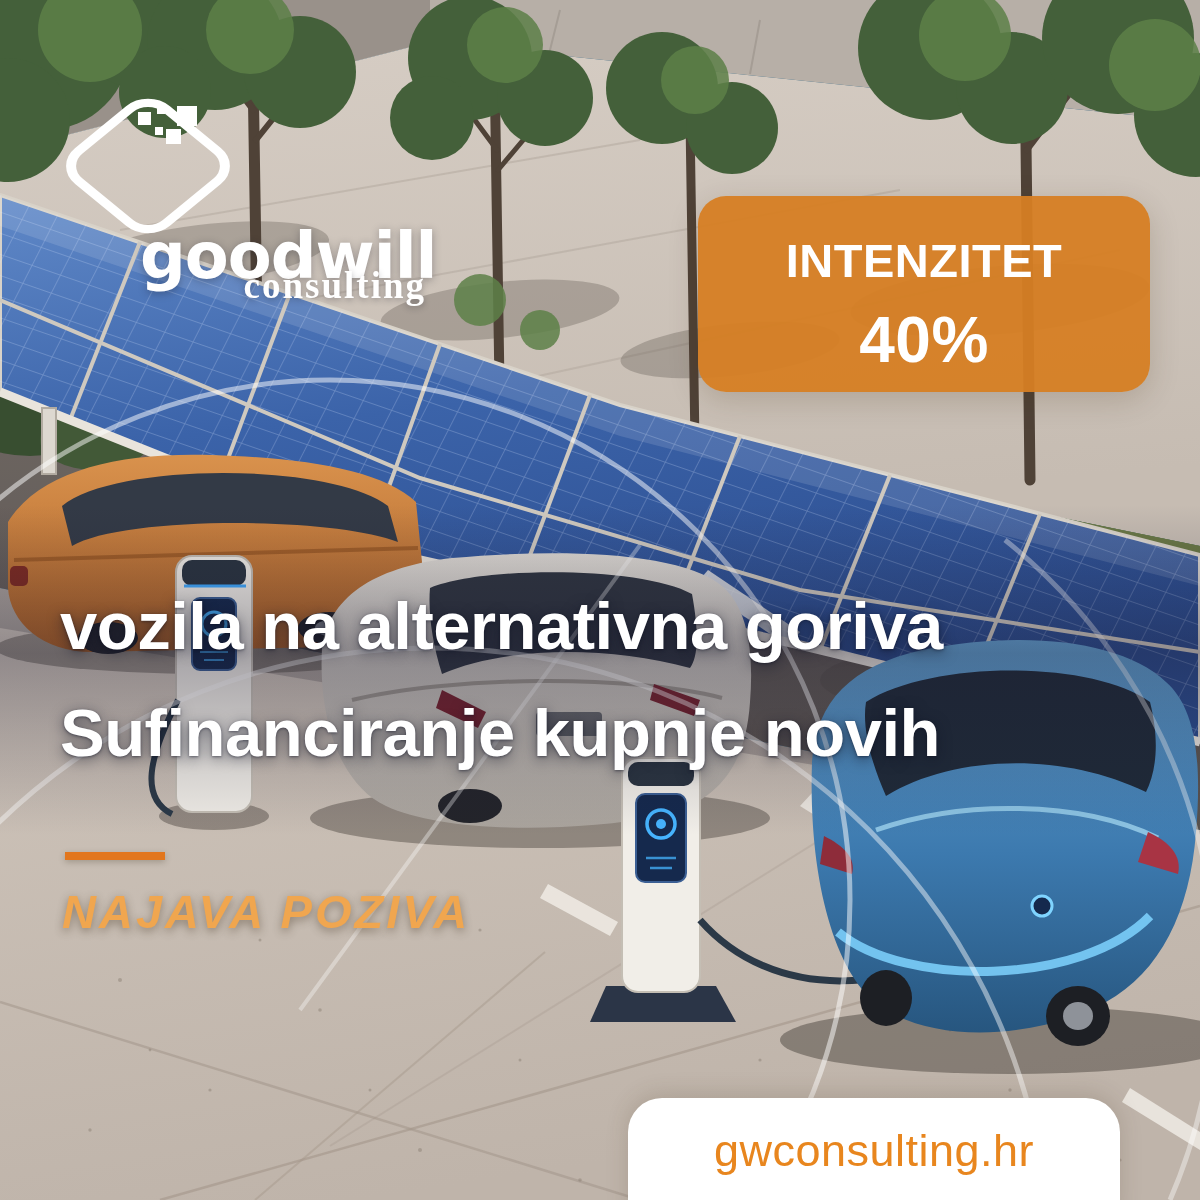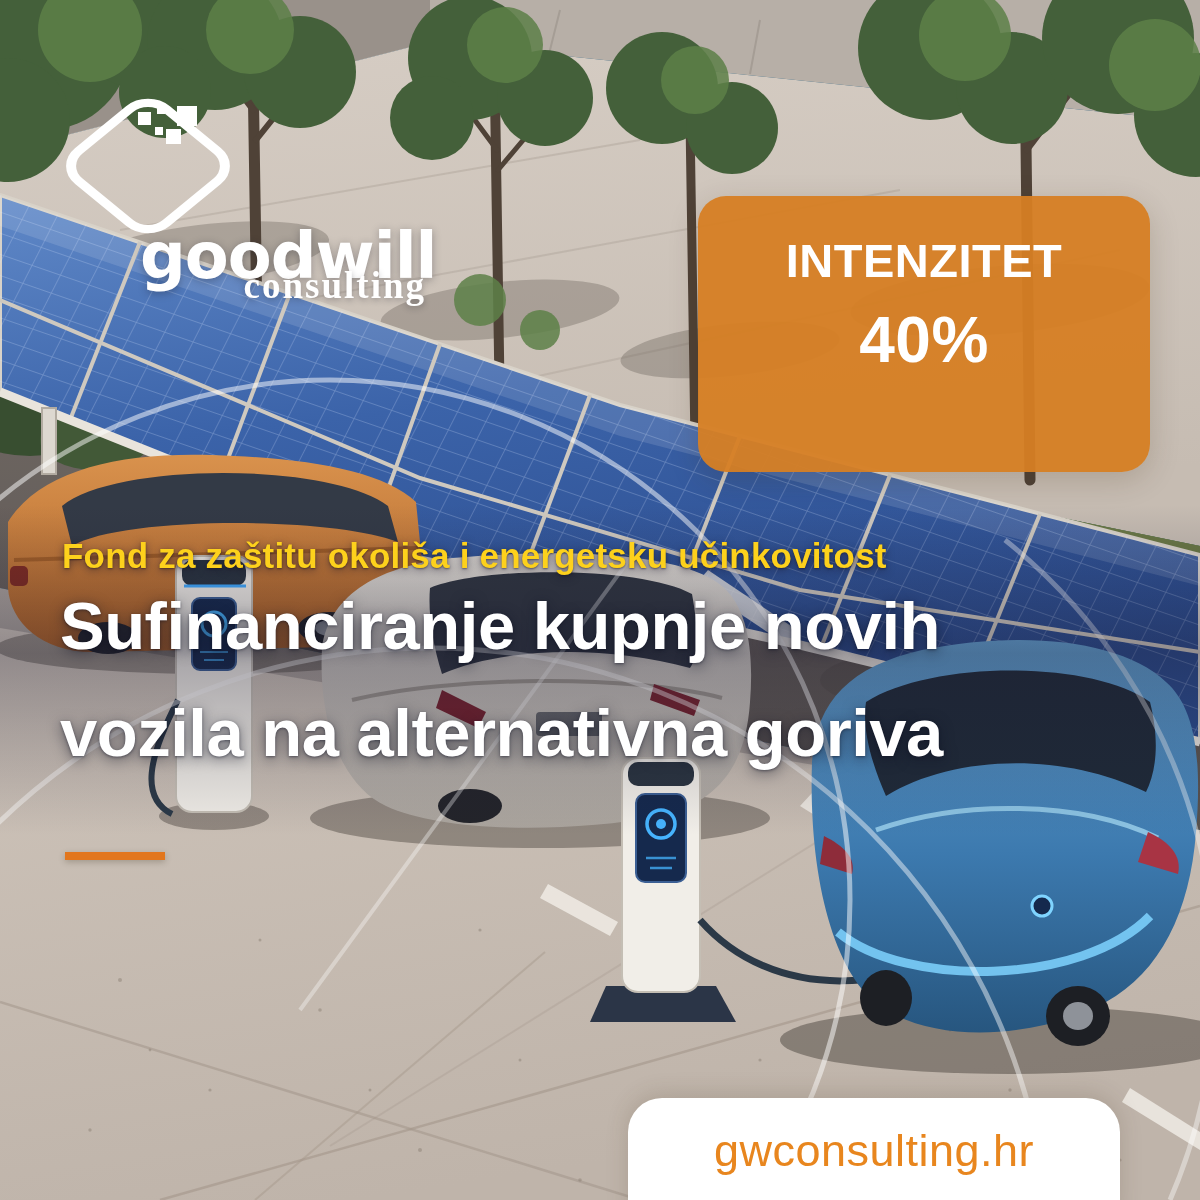--- a/index.html
+++ b/index.html
@@ -21,21 +21,21 @@
   }
   .logo-sub {
     position:absolute; left:170px; top:183px; width:200px; text-align:right;
     font-family:Liberation Serif, serif; font-weight:700;
     font-size:37px; letter-spacing:2px; line-height:1;
     text-shadow:0 2px 6px rgba(30,30,40,.35);
   }
 
   
   .badge {
-    position:absolute; left:698px; top:196px; width:452px; height:276px;
+    position:absolute; left:698px; top:196px; width:452px; height:196px;
     background:rgba(214,126,35,.95); border-radius:28px;
     text-align:center; color:#fff;
     box-shadow:0 8px 30px rgba(60,40,10,.18);
   }
   .badge-line {
     font-size:47px; font-weight:800; line-height:57px; letter-spacing:.5px;
   }
   .badge-line:first-child { margin-top:36px; }
   .badge-value { font-size:64px; font-weight:800; margin-top:14px; letter-spacing:.5px; }
 
@@ -344,26 +344,26 @@
     </svg>
     <div class="logo-word">goodwill</div>
     <div class="logo-sub">consulting</div>
   </header>
 
   <aside class="badge">
     <div class="badge-line">INTENZITET</div>
     <div class="badge-value">40%</div>
   </aside>
 
-  <div class="fund-label">Fond za zaštitu okoliša i energetsku učinkovitost</div>
 
   <h1 class="headline">
+    <span class="hl-line">vozila na alternativna goriva</span>
     <span class="hl-line">Sufinanciranje kupnje novih</span>
-    <span class="hl-line">vozila na alternativna goriva</span>
   </h1>
 
   <div class="divider"></div>
+  <div class="announcement">NAJAVA POZIVA</div>
 
   <a class="url-pill" href="#">
     <span class="url-text">gwconsulting.hr</span>
   </a>
 
 </div>
 
 </body></html>

